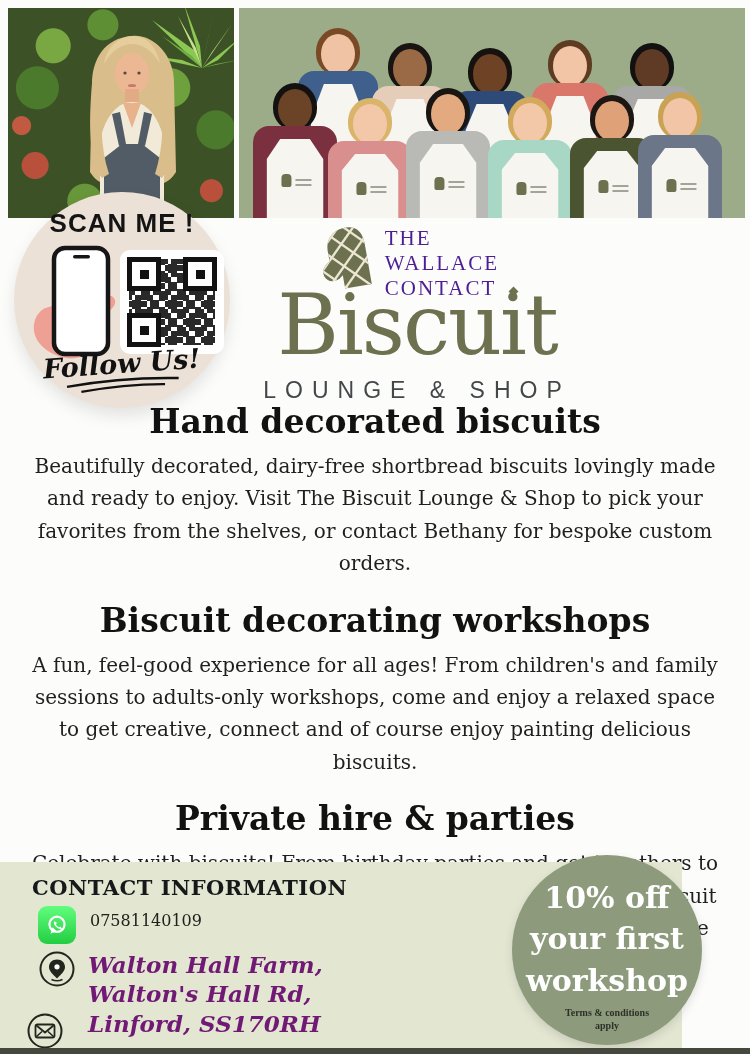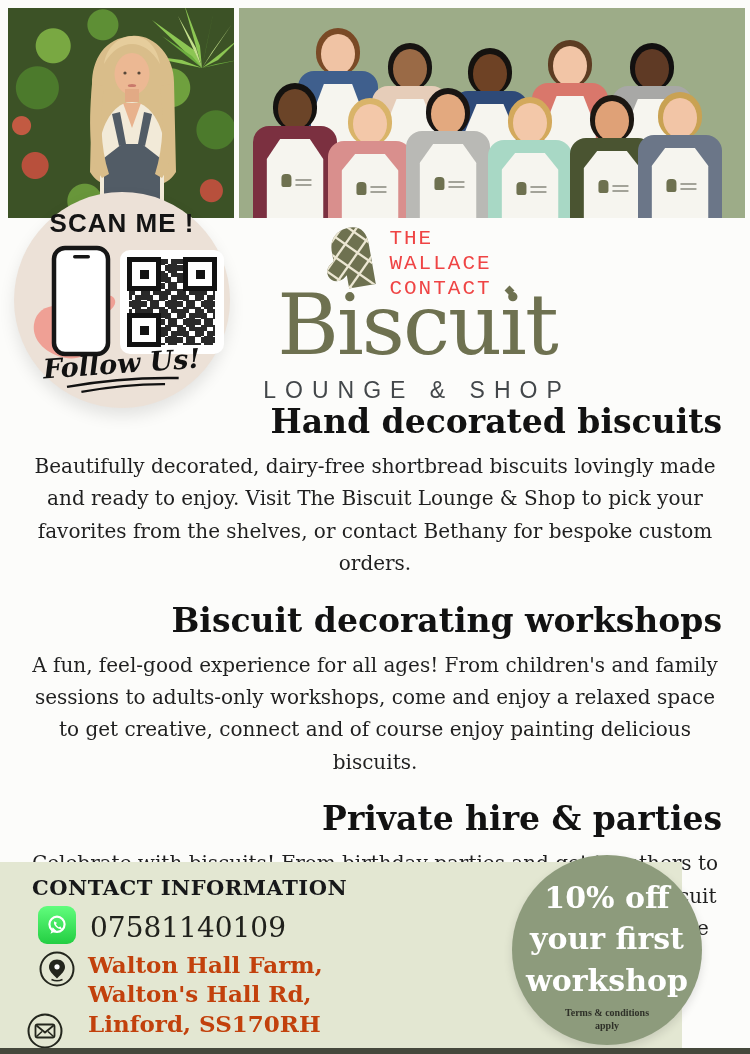--- a/index.html
+++ b/index.html
@@ -70,48 +70,48 @@
   .follow-us { position:absolute; left:0; right:0; top:156px;
     font-style:italic; font-weight:bold; font-size:27px; color:#111;
     transform:rotate(-4deg); }
   .follow-flourish { display:block; margin:-2px auto 0; }
 
   
   .logo { position:absolute; top:224px; left:0; right:0; text-align:center;
     transform:translateX(42px); z-index:2; }
   .logo-top { display:flex; justify-content:center; align-items:flex-start; gap:10px; }
   .logo-mitt { transform:rotate(-10deg); margin-top:2px; }
-  .logo-words { text-align:left; font-family:Liberation Mono, monospace;
-    font-size:21px; letter-spacing:2px; color:#ef4444; line-height:1.2; padding-top:2px; }
+  .logo-words { text-align:left; font-family:Liberation Serif, serif;
+    font-size:21px; letter-spacing:2px; color:#4c1d95; line-height:1.2; padding-top:2px; }
   .kitchen-line { white-space:nowrap; }
   .logo-dot { display:inline-block; width:7px; height:7px; background:#6e7150;
     transform:rotate(45deg); margin-left:14px; }
   .biscuit-word { font-size:84px; line-height:.9; color:#6e7150; letter-spacing:-2px;
     margin-top:-14px; }
   .lounge-shop { font-family:"Liberation Sans", sans-serif; font-size:23px;
     letter-spacing:9px; color:#43474a; margin-top:14px; font-weight:400; }
 
   
   .content { position:absolute; top:402px; left:28px; right:28px; text-align:center; }
   .content h2 { font-size:33px; margin:0 0 9px; color:#121212; letter-spacing:0;
-    font-weight:bold;text-align:right; }
+    font-weight:bold; }
   .content p { font-size:20px; line-height:1.62; margin:0 0 21px; color:#1f1f1f; }
 
   
   .band { position:absolute; left:0; top:862px; width:682px; height:192px; background:#e3e7d2; }
   .band-heading { position:absolute; left:32px; top:13px; font-size:21px; font-weight:bold;
     letter-spacing:.5px; color:#17181a; }
   .contact-row { position:absolute; display:flex; align-items:flex-start; }
   .row-phone { left:38px; top:44px; }
   .row-address { left:38px; top:88px; }
   .row-email { left:26px; top:150px;flex-direction:column; }
   .contact-icon { flex:0 0 auto; }
-  .phone-text { margin:5px 0 0 14px; font-size:28px; color:#20211c; }
-  .address-text { margin:0 18px 0 12px; font-size:23px; font-weight:bold; color:#c2410c;
-    line-height:1.28; text-align:left; }
+  .phone-text { margin:5px 0 0 14px; font-size:16px; color:#20211c; }
+  .address-text { margin:0 18px 0 12px; font-size:23px; font-weight:bold; color:#701a75;
+    line-height:1.28; text-align:left;font-style:italic; }
   .email-text { margin:4px 0 0 8px; font-size:24px; color:#20211c; }
   .wa-badge { width:38px; height:38px; border-radius:9px;
     background:linear-gradient(180deg,#61fd7d,#23ce42); display:flex;
     align-items:center; justify-content:center; }
 
   
   .offer { position:absolute; left:512px; top:855px; width:190px; height:190px;
     border-radius:50%; background:#8d9b7c; z-index:2; text-align:center; color:#fff;
     box-shadow:0 4px 10px rgba(0,0,0,.12); }
   .offer-line { font-size:30px; font-weight:bold; line-height:1.38; }

